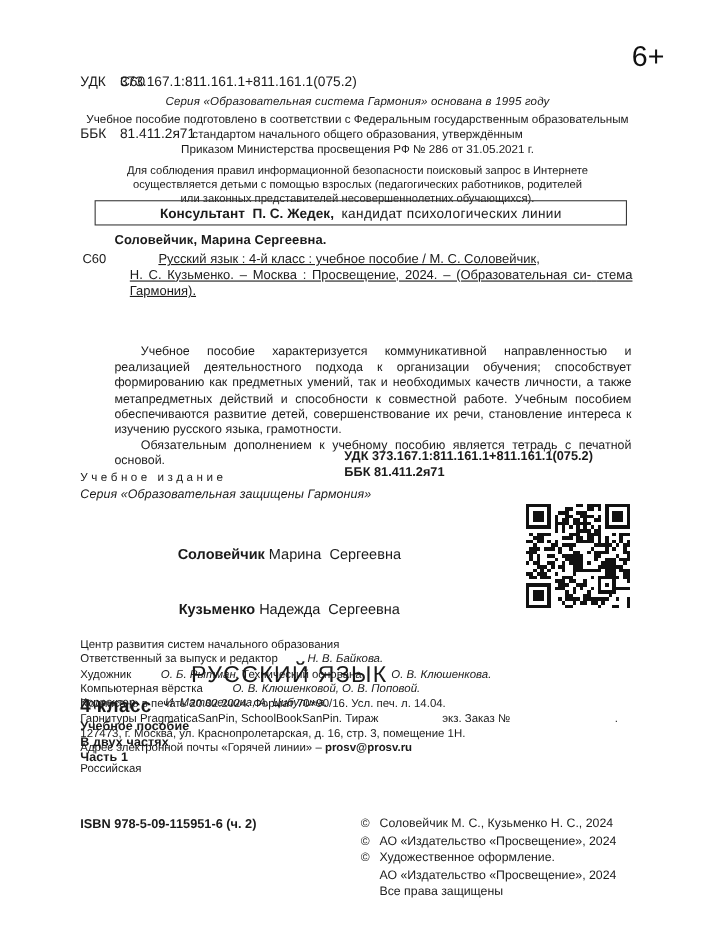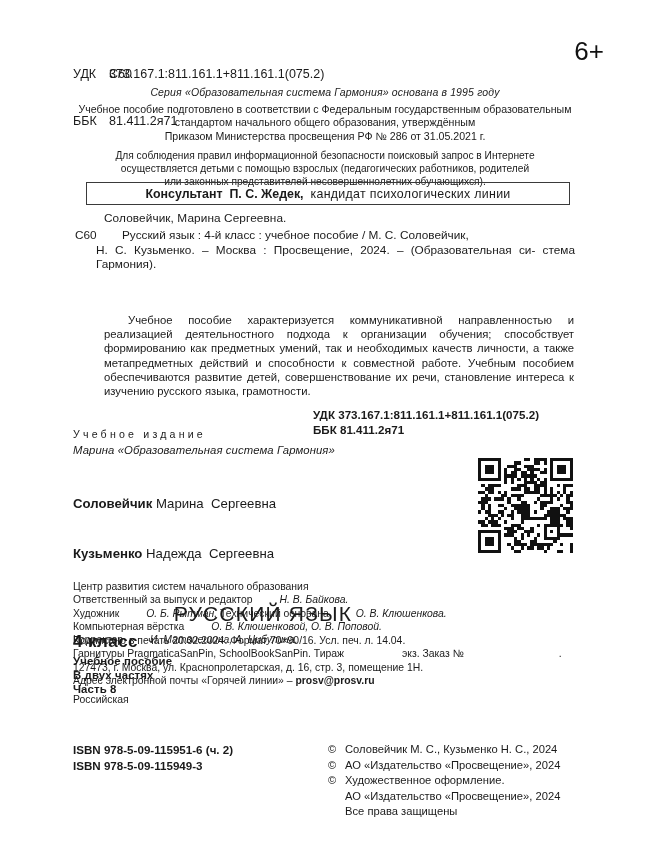--- a/index.html
+++ b/index.html
@@ -33,40 +33,40 @@
     position:absolute; left:86px; top:182px; width:484px; height:23px;
     border:1.4px solid #3a3a3a; box-sizing:border-box;
     display:flex; align-items:center; justify-content:center;
     font-size:12.4px; white-space:pre;
   }
   .consultant-box b { font-weight:bold; }
   .consultant-box .deg { font-weight:normal; letter-spacing:.3px; }
 
   
   .biblio { position:absolute; left:75px; top:211px; width:500px; font-size:11.8px; }
-  .biblio .author-head { margin-left:29px; font-weight:normal; font-size:11.8px; letter-spacing:.1px; }
+  .biblio .author-head { margin-left:29px; font-weight:bold; font-size:11.8px; letter-spacing:.1px; }
   .biblio .rec { position:relative; margin-top:3px; }
   .biblio .sigla { position:absolute; left:0; top:0; font-size:11.8px; }
-  .biblio .body { margin-left:21px; line-height:14.6px; text-align:justify; }
+  .biblio .body { margin-left:43px; line-height:14.6px; text-align:justify;text-decoration:underline; }
   .biblio .body .l1 { display:block; text-indent:26px; }
   .biblio .isbn-list { margin-left:65px; margin-top:1px; line-height:14.6px; }
   .biblio .isbn-list div { white-space:pre; }
 
   
   .annot { position:absolute; left:104px; top:313px; width:470px; font-size:11.3px; line-height:14.2px; text-align:justify; }
   .annot p { margin:0; text-indent:24px; }
 
   
   .udk-repeat { position:absolute; left:313px; top:408px; font-weight:bold; font-size:11.6px; line-height:14.5px; }
 
   
   .imprint { position:absolute; left:73px; top:428px; width:380px; }
   .imprint .ed-kind { font-size:10.6px; letter-spacing:3.2px; }
   .imprint .ed-series { font-style:italic; font-size:11.3px; margin-top:4px; letter-spacing:.1px; }
-  .imprint .authors { margin-top:7px; font-size:13.2px; line-height:16.5px; white-space:pre; }
+  .imprint .authors { margin-top:7px; font-size:13.2px; line-height:16.5px; white-space:pre;text-align:center; }
   .imprint .authors b { font-weight:bold; }
   .imprint .book-title { margin-top:7px; font-size:21px; font-weight:normal; letter-spacing:1.2px;text-align:center; }
   .imprint .grade { margin-top:6px; font-size:17px; font-weight:bold; letter-spacing:.4px; }
   .imprint .sub { font-size:11.4px; font-weight:bold; line-height:14.2px; margin-top:2px; letter-spacing:.1px; }
 
   
   .qr-wrap { position:absolute; left:478px; top:458px; width:95px; height:95px; }
   .qr-wrap svg { display:block; width:95px; height:95px; }
 
   
@@ -128,40 +128,41 @@
       <div class="body">
         <span class="l1">Русский язык : 4-й класс : учебное пособие / М. С. Соловейчик,</span>
         <span>Н. С. Кузьменко. – Москва : Просвещение, 2024. – (Образовательная си-</span>
         <span>стема Гармония).</span>
       </div>
     </div>
   </div>
 
   <div class="annot">
     <p>Учебное пособие характеризуется коммуникативной направленностью и реализацией деятельностного подхода к организации обучения; способствует формированию как предметных умений, так и необходимых качеств личности, а также метапредметных действий и способности к совместной работе. Учебным пособием обеспечиваются развитие детей, совершенствование их речи, становление интереса к изучению русского языка, грамотности.</p>
+    <p>Обязательным дополнением к учебному пособию является тетрадь с печатной основой.</p>
   </div>
 
   <div class="udk-repeat">
     <div>УДК 373.167.1:811.161.1+811.161.1(075.2)</div>
     <div>ББК 81.411.2я71</div>
   </div>
 
   <div class="imprint">
     <div class="ed-kind">Учебное издание</div>
-    <div class="ed-series">Марина «Образовательная система Гармония»</div>
+    <div class="ed-series">Серия «Образовательная защищены Гармония»</div>
     <div class="authors">
       <div><b>Соловейчик</b><span> Марина  Сергеевна</span></div>
       <div><b>Кузьменко</b><span> Надежда  Сергеевна</span></div>
     </div>
     <div class="book-title">РУССКИЙ  ЯЗЫК</div>
     <div class="grade">4  класс</div>
     <div class="sub">
       <div>Учебное  пособие</div>
       <div>В  двух  частях</div>
-      <div>Часть  8</div>
+      <div>Часть  1</div>
     </div>
   </div>
 
   <div class="qr-wrap">
     <svg viewBox="0 0 29 29" shape-rendering="crispEdges" aria-hidden="true">
       <rect width="29" height="29" fill="#ffffff"></rect>
       <g fill="#111111" id="qr-modules">
           <rect x="0" y="0" width="1" height="1"></rect>
           <rect x="1" y="0" width="1" height="1"></rect>
           <rect x="2" y="0" width="1" height="1"></rect>
@@ -597,21 +598,20 @@
   <div class="production">
     <div>Подписано в печать 20.02.2024. Формат 70×90/16. Усл. печ. л. 14.04.</div>
     <div><span>Гарнитуры PragmaticaSanPin, SchoolBookSanPin. Тираж</span><span class="gap-tirazh"></span><span>экз. Заказ №</span><span class="gap-order"></span><span>.</span></div>
     <div>127473, г. Москва, ул. Краснопролетарская, д. 16, стр. 3, помещение 1Н.</div>
     <div><span>Адрес электронной почты «Горячей линии» – </span><b>prosv@prosv.ru</b></div>
     <div class="printed">Российская</div>
   </div>
 
   <div class="footer-isbn">
     <div>ISBN 978-5-09-115951-6 (ч. 2)</div>
-    <div>ISBN 978-5-09-115949-3</div>
   </div>
 
   <div class="footer-rights">
     <div class="line">
         <span class="cmark">©</span>
         <span class="ctext">Соловейчик М. С., Кузьменко Н. С., 2024</span>
       </div>
     <div class="line">
         <span class="cmark">©</span>
         <span class="ctext">АО «Издательство «Просвещение», 2024</span>

